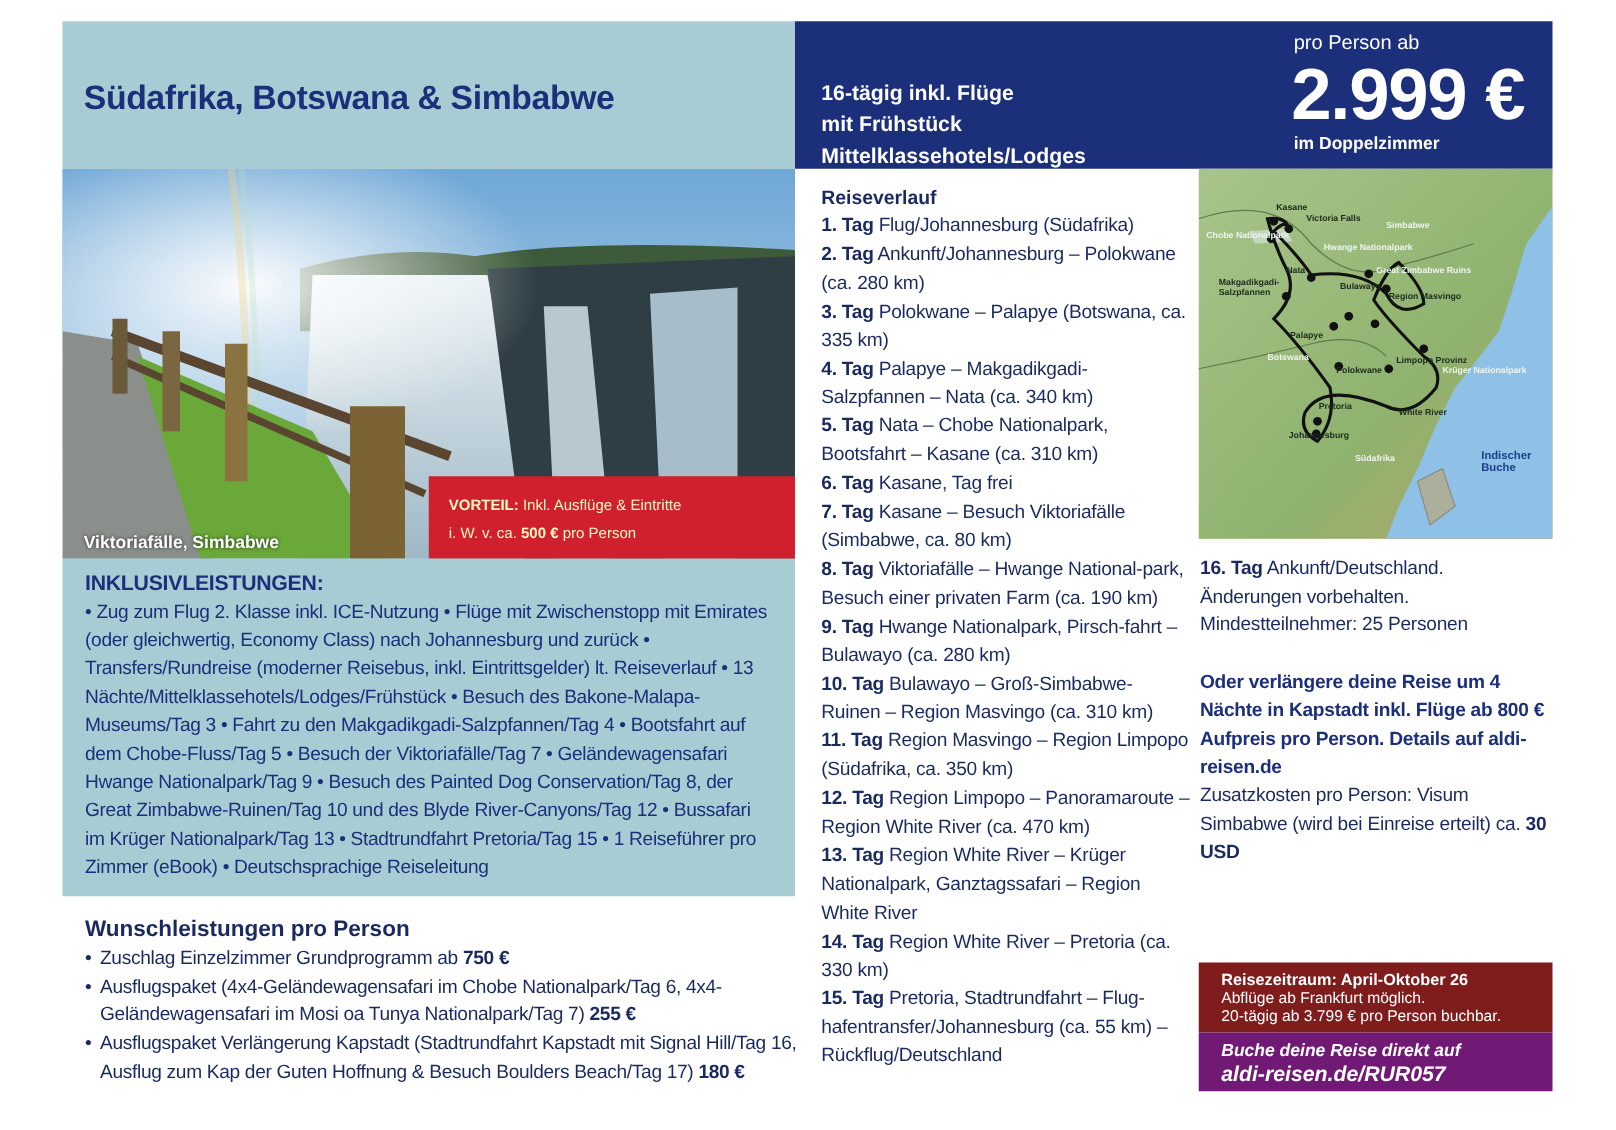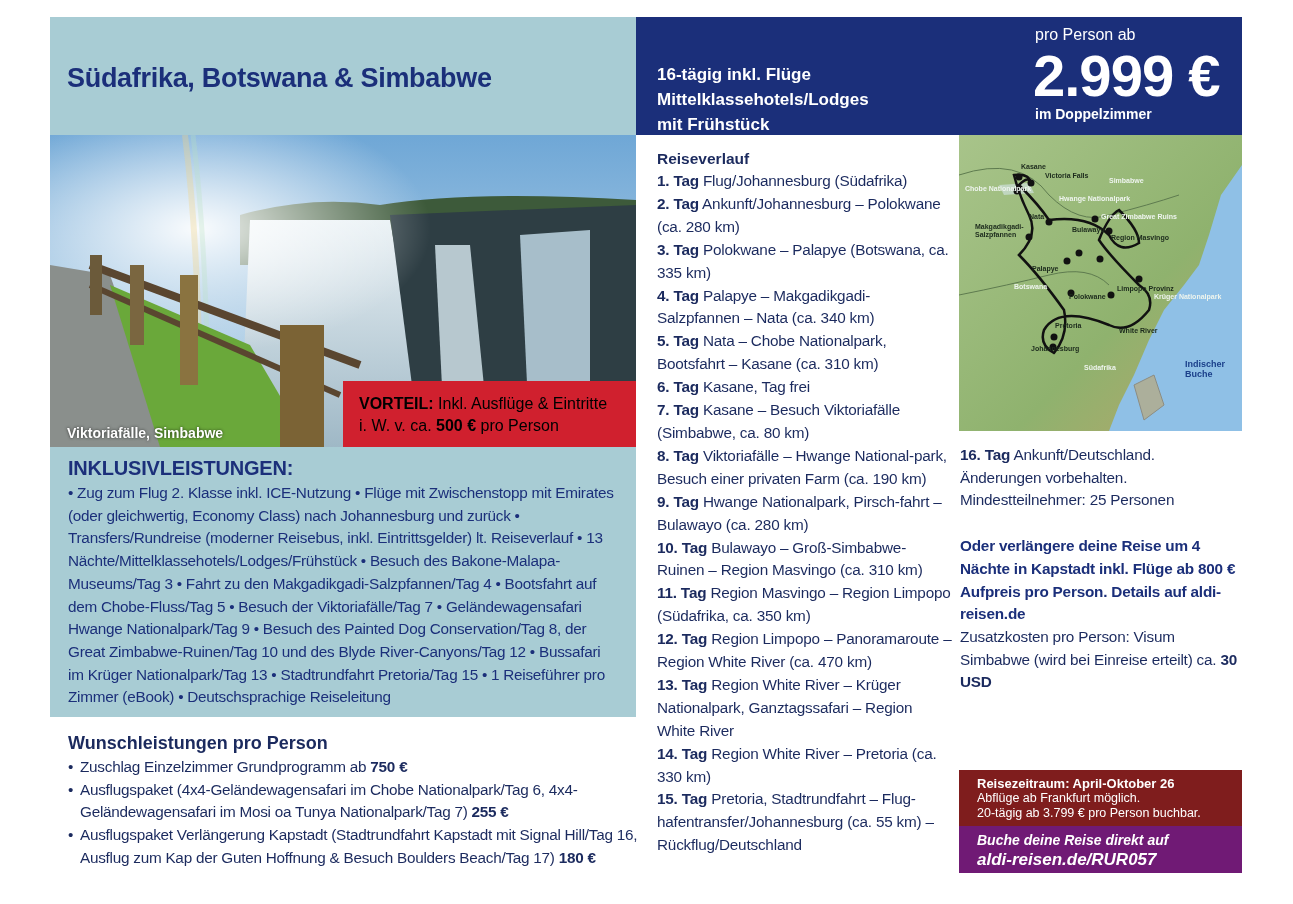--- a/index.html
+++ b/index.html
@@ -6,25 +6,25 @@
   html, body { width: 1293px; height: 904px; background: #ffffff; overflow: hidden; }
   body { font-family: "Liberation Sans", "DejaVu Sans", sans-serif; color: #1b2a5e; position: relative; }
 
   
   #left-title-box { position: absolute; left: 50px; top: 17px; width: 586px; height: 118px; background: #a8ccd4; }
   #left-title-box h1 { position: absolute; left: 17px; top: 46px; font-size: 27px; font-weight: bold; color: #1b2f7a; letter-spacing: -0.3px; }
 
   #photo { position: absolute; left: 50px; top: 135px; width: 586px; height: 312px; overflow: hidden; background: #7fa9c9; }
   #photo svg { position: absolute; left: 0; top: 0; }
   #photo-caption { position: absolute; left: 17px; bottom: 6px; font-size: 14px; font-weight: bold; color: #ffffff; text-shadow: 0 0 3px rgba(0,0,0,0.7); }
-  #vorteil-box { position: absolute; left: 293px; top: 246px; width: 293px; height: 66px; background: #d0202e; color: #000000; padding: 12px 14px 0 16px; font-size: 16px; line-height: 22px; }
+  #vorteil-box { position: absolute; left: 293px; top: 246px; width: 293px; height: 66px; background: #d0202e; color: #fef9c3; padding: 12px 14px 0 16px; font-size: 12px; line-height: 22px; }
   #vorteil-box b { font-weight: bold; }
 
   #inclusive-box { position: absolute; left: 50px; top: 447px; width: 586px; height: 270px; background: #a8ccd4; padding: 10px 18px 0 18px; }
-  #inclusive-box h2 { font-size: 20px; font-weight: bold; color: #1b2f7a; margin-bottom: 2px; letter-spacing: -0.2px; }
+  #inclusive-box h2 { font-size: 17px; font-weight: bold; color: #1b2f7a; margin-bottom: 2px; letter-spacing: -0.2px; }
   #inclusive-text { font-size: 15.3px; line-height: 22.7px; color: #1b2f7a; letter-spacing: -0.25px; }
 
   #wunsch { position: absolute; left: 68px; top: 733px; width: 570px; }
   #wunsch h3 { font-size: 18px; font-weight: bold; color: #1b2a5e; margin-bottom: 2px; }
   #wunsch ul { list-style: none; }
   #wunsch li { font-size: 15.3px; line-height: 22.7px; color: #1b2a5e; padding-left: 12px; position: relative; letter-spacing: -0.25px; }
   #wunsch li::before { content: "•"; position: absolute; left: 0; top: 0; }
   #wunsch li b { font-weight: bold; }
 
   
@@ -126,22 +126,22 @@
   <ul>
     <li><span>Zuschlag Einzelzimmer Grundprogramm ab </span><b>750 €</b></li>
     <li><span>Ausflugspaket (4x4-Geländewagensafari im Chobe Nationalpark/Tag 6, 4x4-Geländewagensafari im Mosi oa Tunya Nationalpark/Tag 7) </span><b>255 €</b></li>
     <li><span>Ausflugspaket Verlängerung Kapstadt (Stadtrundfahrt Kapstadt mit Signal Hill/Tag 16, Ausflug zum Kap der Guten Hoffnung &amp; Besuch Boulders Beach/Tag 17) </span><b>180 €</b></li>
   </ul>
 </div>
 
 <div id="header-blue">
   <div id="header-features">
     <div>16-tägig inkl. Flüge</div>
+    <div>mit Frühstück</div>
     <div>Mittelklassehotels/Lodges</div>
-    <div>mit Frühstück</div>
   </div>
   <div id="price-label-top">pro Person ab</div>
   <div id="price-value">2.999 €</div>
   <div id="price-label-bottom">im Doppelzimmer</div>
 </div>
 
 <div id="itinerary">
   <h3>Reiseverlauf</h3>
   <div class="day"><b>1. Tag</b><span> Flug/Johannesburg (Südafrika)</span></div>
   <div class="day"><b>2. Tag</b><span> Ankunft/Johannesburg – Polokwane (ca. 280 km)</span></div>

